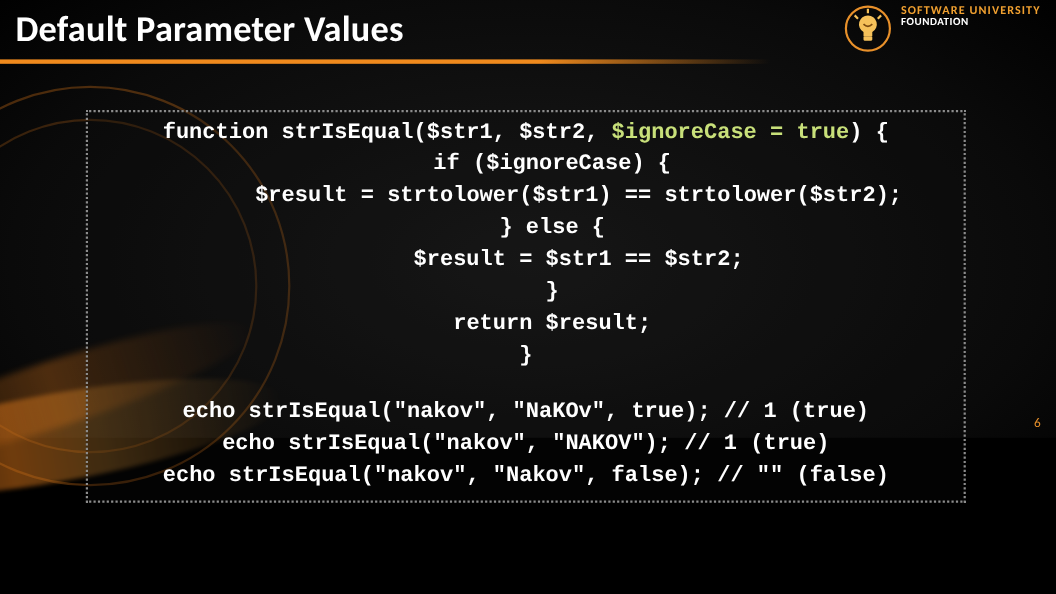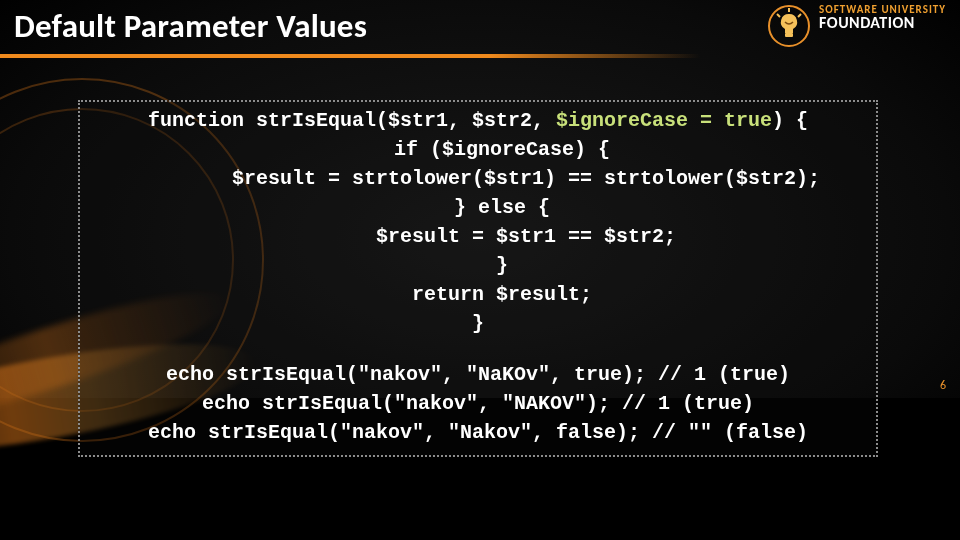--- a/index.html
+++ b/index.html
@@ -86,21 +86,21 @@
     flex-direction: column;
     line-height: 1;
   }
   .logo-line1 {
     font-size: 11px;
     letter-spacing: 1px;
     color: #f0a030;
     font-weight: 600;
   }
   .logo-line2 {
-    font-size: 16px;
+    font-size: 10px;
     font-weight: 800;
     color: #fff;
     letter-spacing: 0.5px;
   }
 
   .code-box {
     position: absolute;
     left: 78px;
     top: 100px;
     width: 800px;

